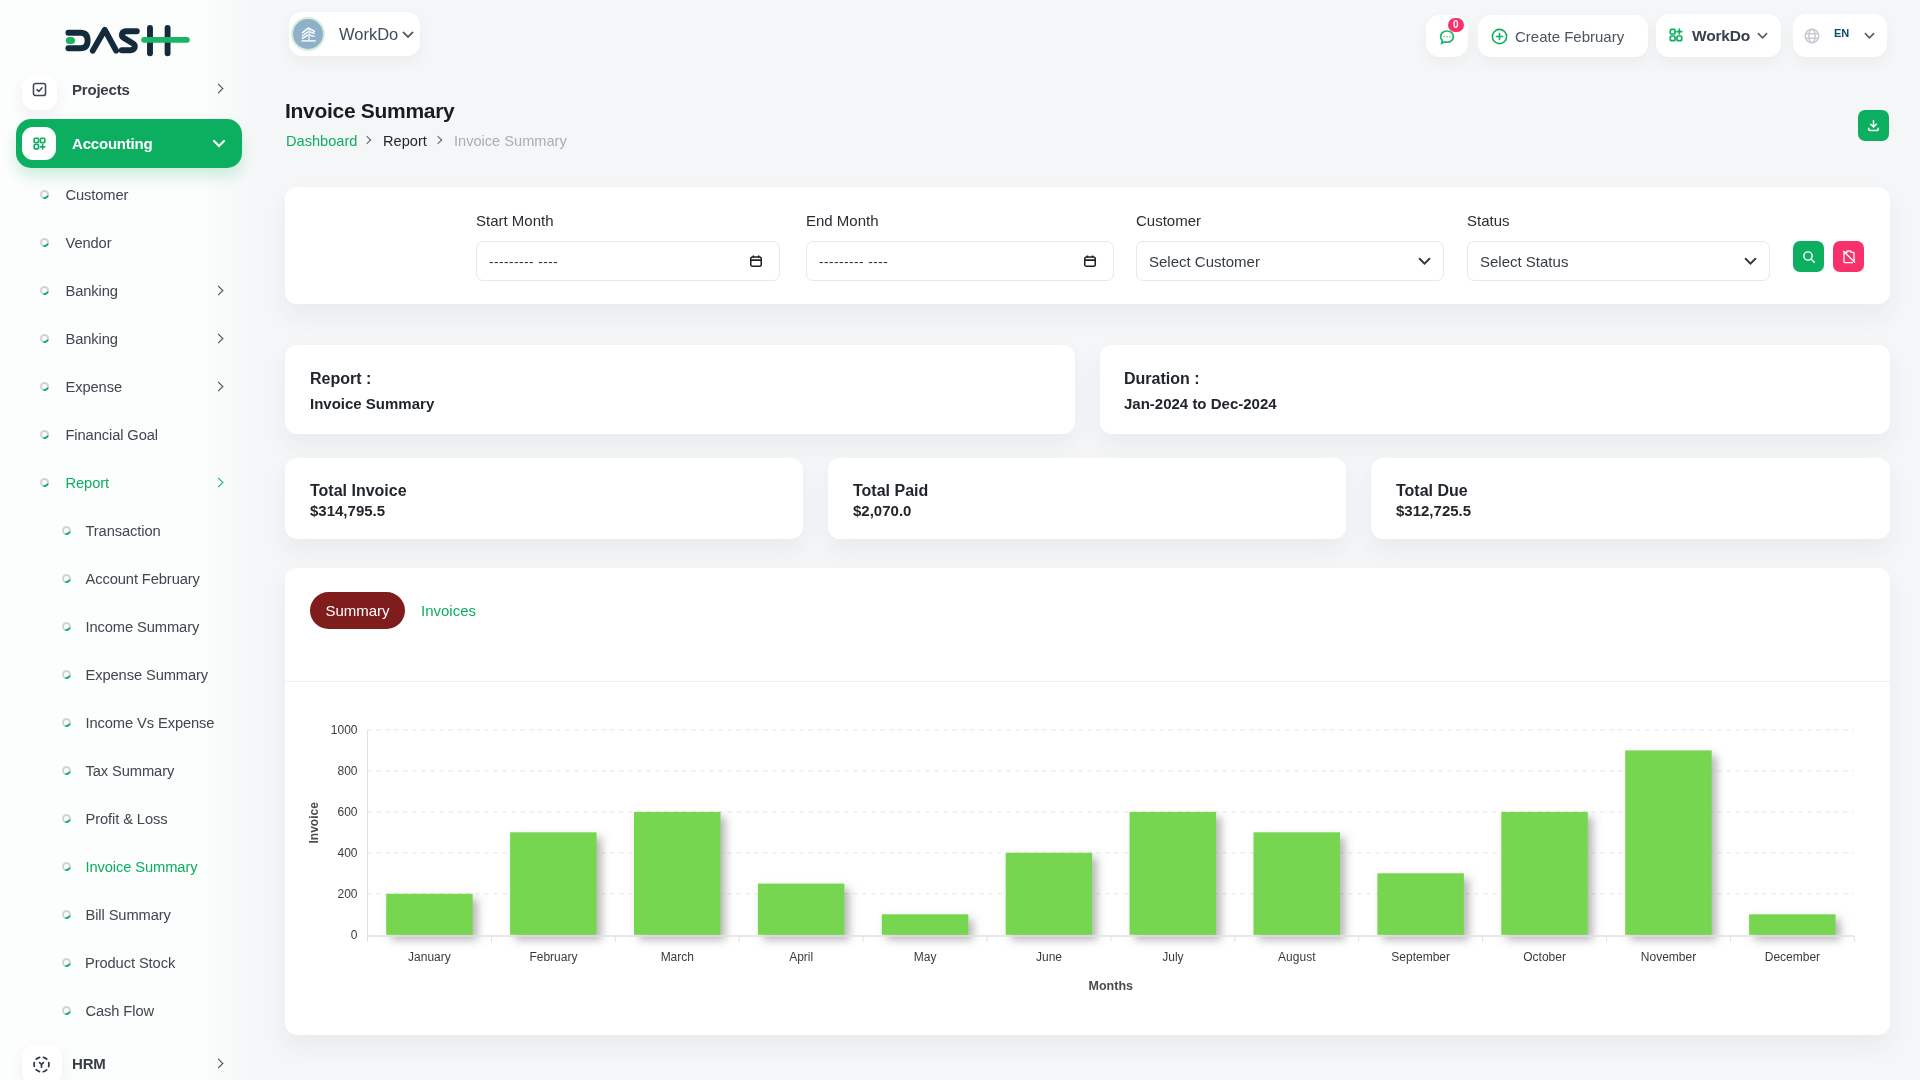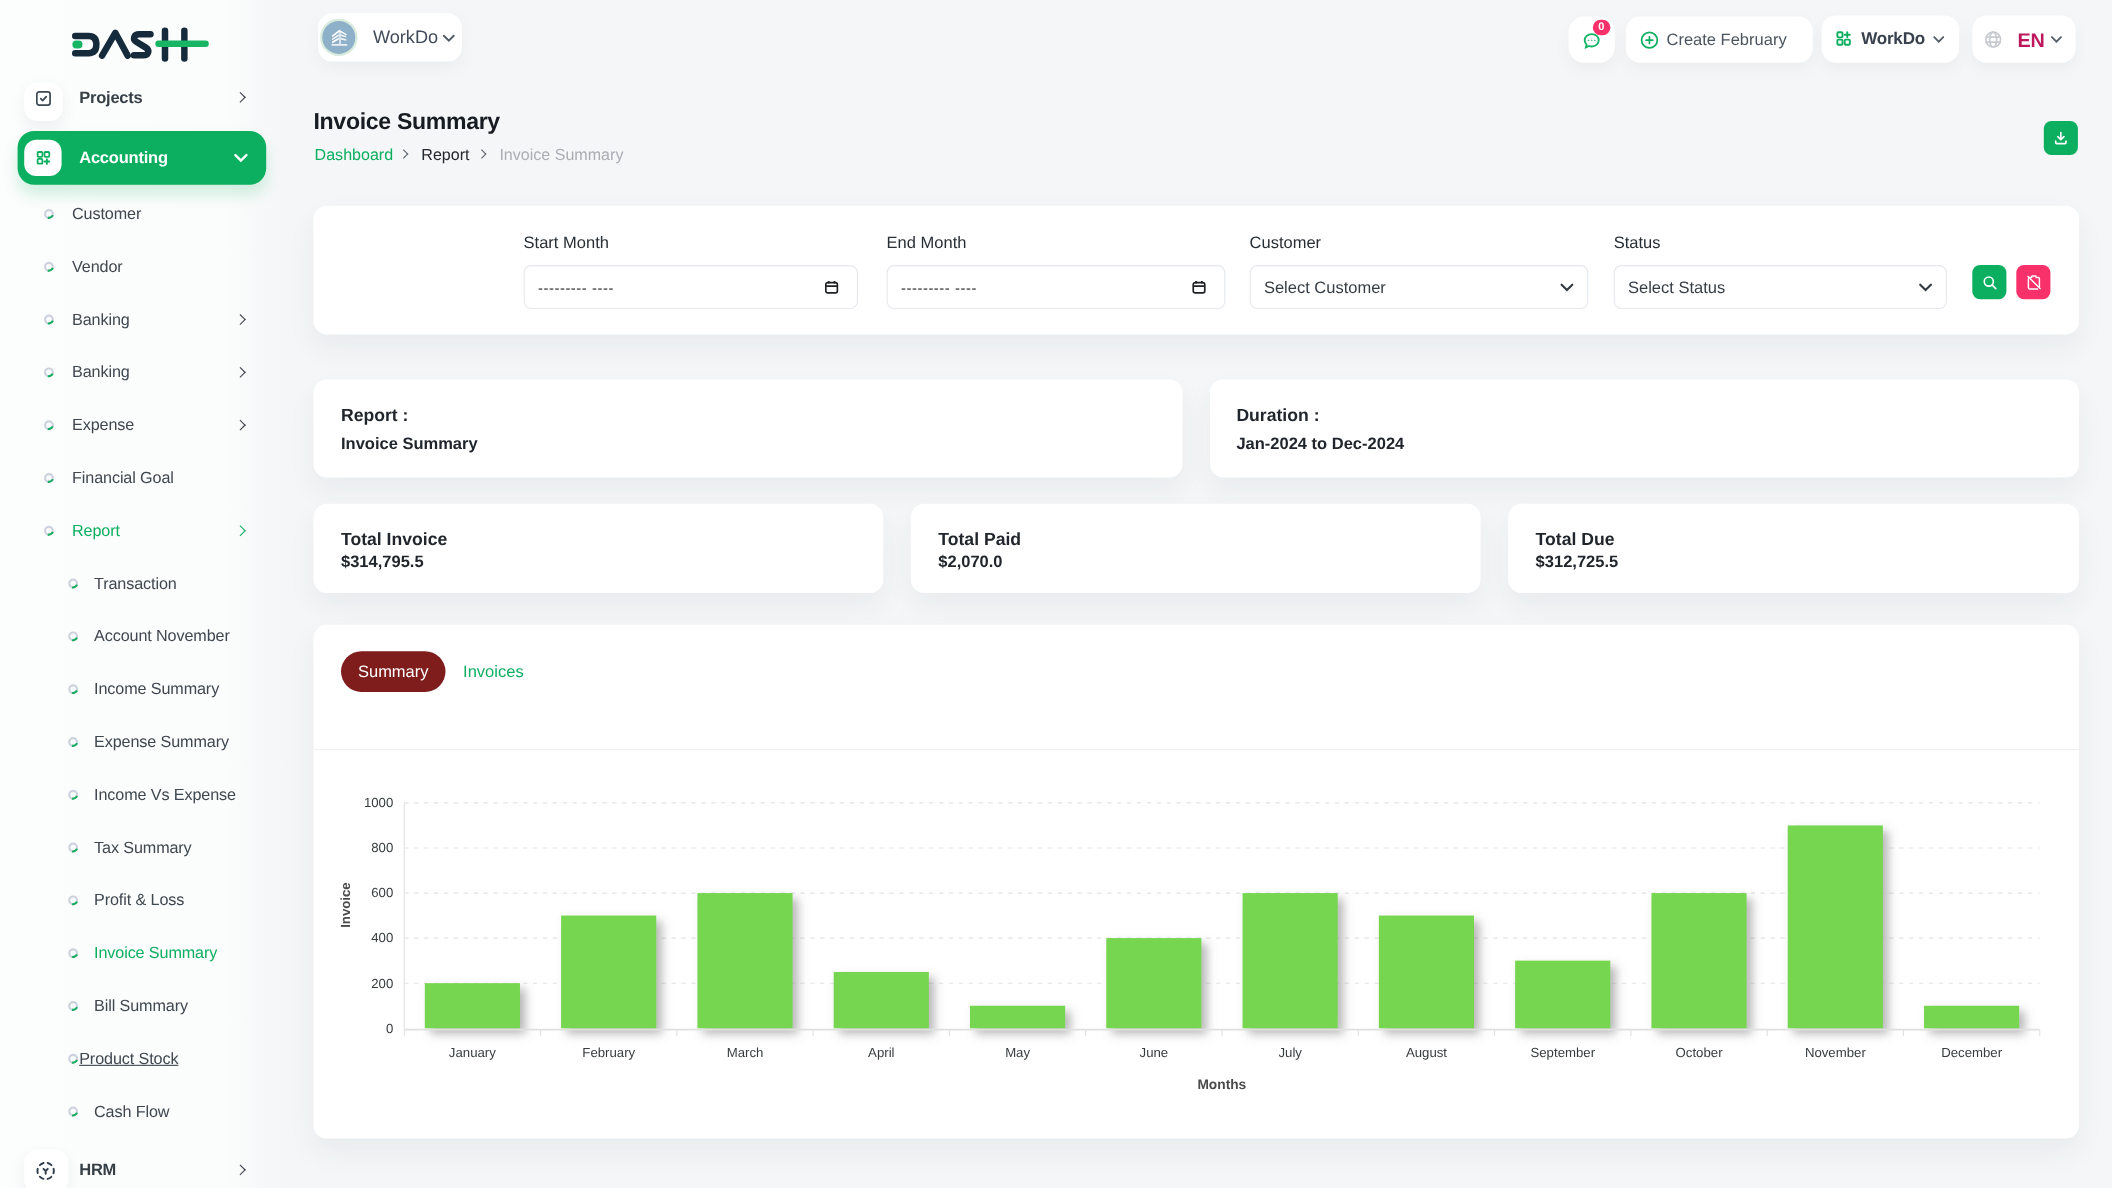--- a/index.html
+++ b/index.html
@@ -109,21 +109,21 @@
 <div class="blt" style="left:40px;top:478px;">
     <i></i>
     <b></b>
   </div>
 <div class="chev-r" style="left:215px;top:479px;border-color:#0caf60;"></div>
 <div class="item" style="left:85.5px;top:523px;">Transaction</div>
 <div class="blt" style="left:61.5px;top:526px;">
     <i></i>
     <b></b>
   </div>
-<div class="item" style="left:85.5px;top:571px;">Account November</div>
+<div class="item" style="left:85.5px;top:571px;">Account February</div>
 <div class="blt" style="left:61.5px;top:574px;">
     <i></i>
     <b></b>
   </div>
 <div class="item" style="left:85.5px;top:619px;">Income Summary</div>
 <div class="blt" style="left:61.5px;top:622px;">
     <i></i>
     <b></b>
   </div>
 <div class="item" style="left:85.5px;top:667px;">Expense Summary</div>
@@ -149,21 +149,21 @@
 <div class="item green" style="left:85.5px;top:859px;">Invoice Summary</div>
 <div class="blt" style="left:61.5px;top:862px;">
     <i></i>
     <b></b>
   </div>
 <div class="item" style="left:85.5px;top:907px;">Bill Summary</div>
 <div class="blt" style="left:61.5px;top:910px;">
     <i></i>
     <b></b>
   </div>
-<div class="item" style="left:72px;top:955px;text-decoration:underline;">Product Stock</div>
+<div class="item" style="left:85px;top:955px;">Product Stock</div>
 <div class="blt" style="left:61.5px;top:958px;">
     <i></i>
     <b></b>
   </div>
 <div class="item" style="left:85.5px;top:1003px;">Cash Flow</div>
 <div class="blt" style="left:61.5px;top:1006px;">
     <i></i>
     <b></b>
   </div>
 
@@ -219,21 +219,21 @@
 <svg class="abs" style="left:1757px;top:32px" width="11" height="8" viewBox="0 0 12 8" fill="none" stroke="#555e68" stroke-width="1.8" stroke-linecap="round">
     <path d="M1.5 1.5 L6 6 L10.5 1.5"></path>
   </svg>
 
 <div class="tcard" style="left:1793px;top:14px;width:94px;height:43px;"></div>
 <svg class="abs" style="left:1803px;top:27px" width="18" height="18" viewBox="0 0 24 24" fill="none" stroke="#c7cbd1" stroke-width="2" stroke-linecap="round">
   <circle cx="12" cy="12" r="9"></circle>
   <ellipse cx="12" cy="12" rx="4.2" ry="9"></ellipse>
   <path d="M3.4 9 L20.6 9 M3.4 15 L20.6 15"></path>
 </svg>
-<div class="abs" style="left:1834px;top:27px;font-size:18px;font-weight:600;color:#be185d;">EN</div>
+<div class="abs" style="left:1834px;top:27px;font-size:11px;font-weight:600;color:#0c4a6e;">EN</div>
 <svg class="abs" style="left:1864px;top:32px" width="11" height="8" viewBox="0 0 12 8" fill="none" stroke="#555e68" stroke-width="1.8" stroke-linecap="round">
     <path d="M1.5 1.5 L6 6 L10.5 1.5"></path>
   </svg>
 
 <div class="abs" style="left:285px;top:99px;font-size:21px;font-weight:700;color:#171c22;letter-spacing:-0.3px;">Invoice Summary</div>
 <div class="abs" style="left:286px;top:133px;font-size:14.6px;color:#0caf60;">Dashboard</div>
 <div class="chev-r" style="left:364px;top:137px;width:6px;height:6px;border-color:#596069;"></div>
 <div class="abs" style="left:383px;top:133px;font-size:14.6px;color:#23282e;">Report</div>
 <div class="chev-r" style="left:435px;top:137px;width:6px;height:6px;border-color:#596069;"></div>
 <div class="abs" style="left:454px;top:133px;font-size:14.6px;color:#a9aeb4;">Invoice Summary</div>

